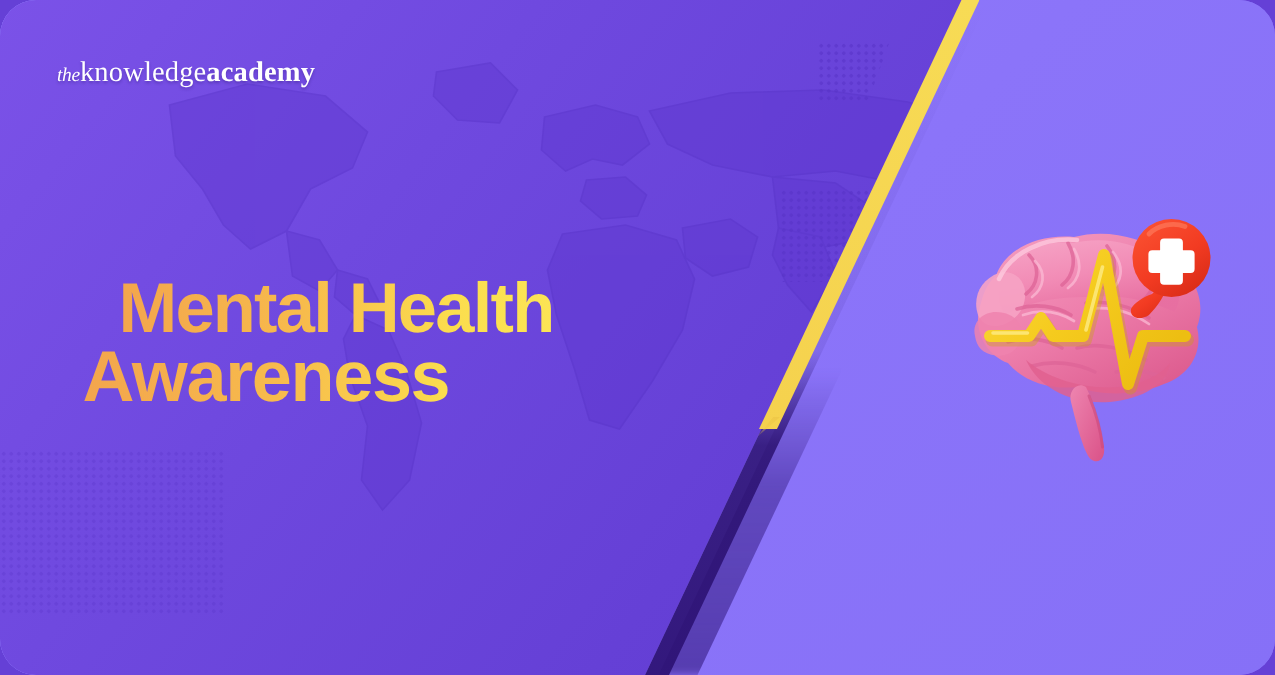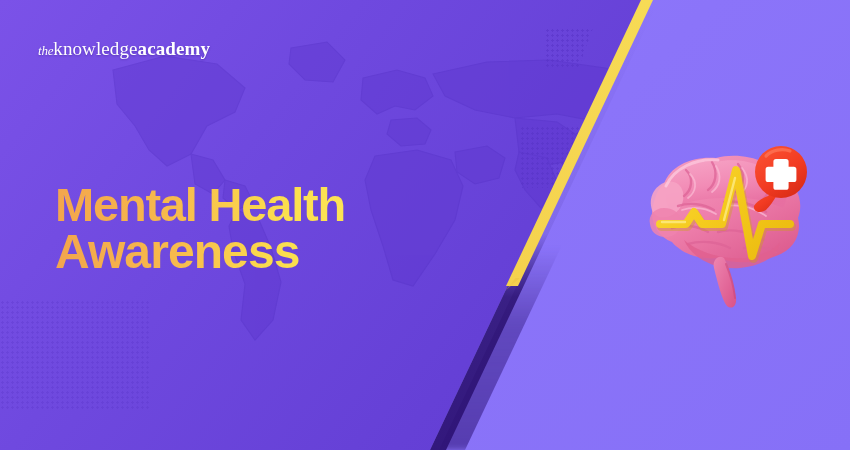--- a/index.html
+++ b/index.html
@@ -9,20 +9,21 @@
     overflow:hidden;
     background:#6540D6;
     font-family:"Liberation Sans", sans-serif;
   }
 
   .banner {
     position:relative;
     width:850px; height:450px;
     overflow:hidden;
     background:#8B74F9;
+    border-radius:24px;
   }
 
   
   .panel-right {
     position:absolute; inset:0;
     background:linear-gradient(135deg,#9280FB 0%,#8B74F9 55%,#8670F7 100%);
   }
 
   
   .panel-left {
@@ -108,21 +109,21 @@
     display:block;
     font-family:"Liberation Sans", sans-serif;
     font-weight:700;
     letter-spacing:-1.2px;
     background:linear-gradient(90deg,#F3A54D 0%,#F7BB4C 42%,#FBDE4E 78%,#FCE455 100%);
     -webkit-background-clip:text;
     background-clip:text;
     color:transparent;
     white-space:nowrap;
   }
-  .headline .l1 { font-size:47px; line-height:48px; }
+  .headline .l1 { font-size:47px; line-height:48px;margin-left:24px; }
   .headline .l2 { font-size:48px; line-height:42px; margin-top:2px; letter-spacing:-.9px; }
 
   
   .illus { position:absolute; left:626px; top:140px; width:200px; height:170px; }
   .illus svg { width:100%; height:100%; display:block; }
 </style>
 </head>
 <body>
 
 <div class="banner">

